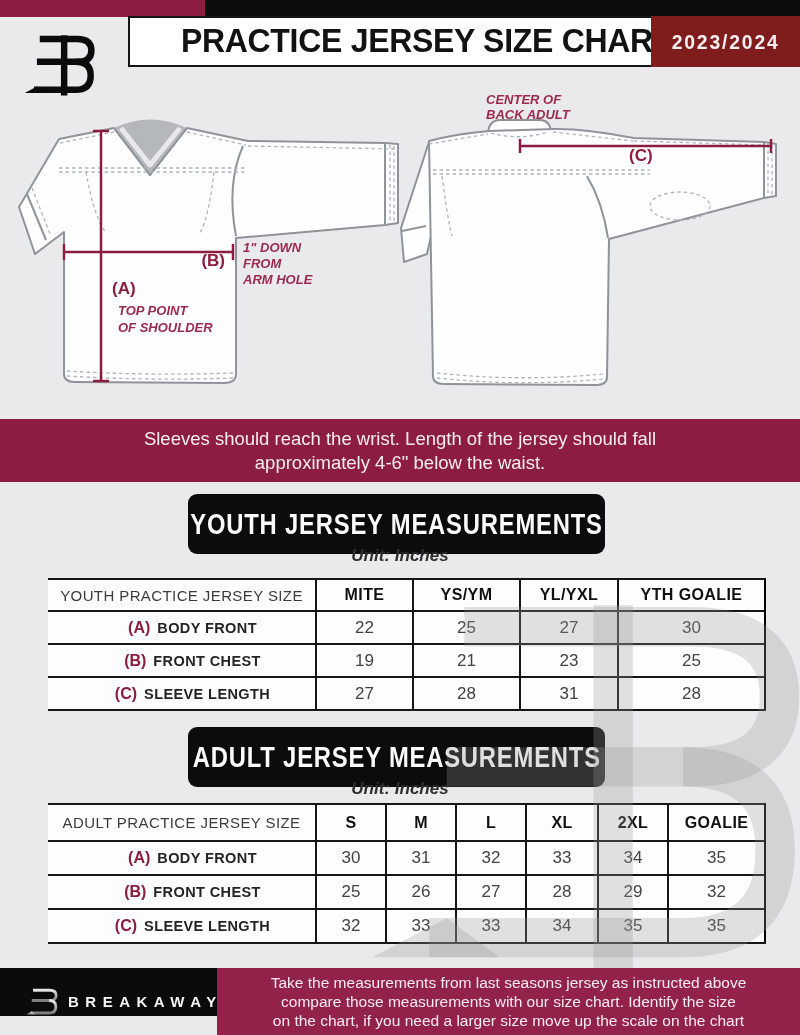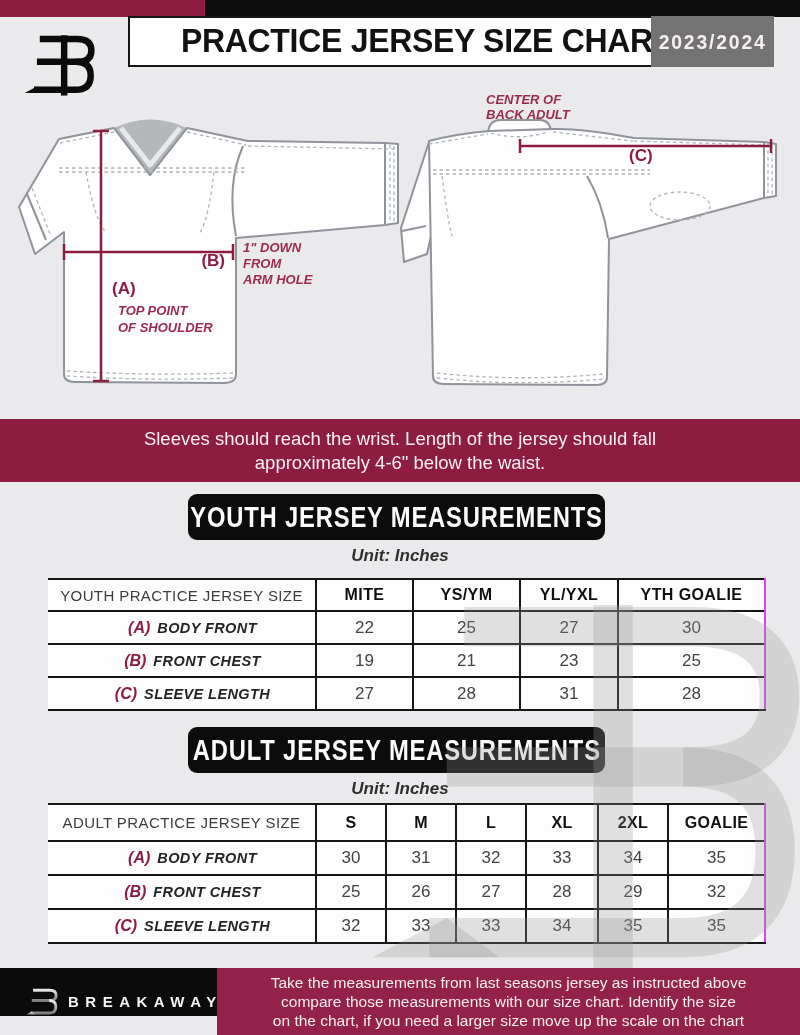--- a/index.html
+++ b/index.html
@@ -17,21 +17,21 @@
   .title-box{
     left:128px;top:16px;width:597px;height:51px;background:#ffffff;
     border:2px solid #161616;box-sizing:border-box;
     display:flex;align-items:center;justify-content:center;
   }
   .title-box span{
     font-size:32px;font-weight:700;letter-spacing:-0.3px;color:#121212;
     transform:scaleY(1.04);white-space:nowrap;
   }
   .season-box{
-    left:651px;top:16px;width:123px;height:51px;background:#737373;
+    left:651px;top:16px;width:149px;height:51px;background:#7f1d1d;
     display:flex;align-items:center;justify-content:center;
   }
   .season-box span{
     color:#f7eef1;font-weight:700;font-size:21px;letter-spacing:2px;
     display:inline-block;transform:scaleX(0.92);white-space:nowrap;
   }
   .logo-header{left:24px;top:25px;width:76px;height:78px;color:#0b0b0b;}
 
   
   .anno{color:#9b2a4e;font-style:italic;font-weight:700;line-height:15px;font-size:13px;}
@@ -45,21 +45,21 @@
 
   
   .notice{
     left:0;top:419px;width:800px;height:63px;background:#8C1D40;
     display:flex;flex-direction:column;align-items:center;justify-content:center;
     color:#f6edf0;font-size:18.5px;line-height:23.5px;text-align:center;
   }
 
   
   .section-banner{
-    left:188px;width:417px;height:46px;background:#0c0c0c;border-radius:9px;
+    left:188px;width:417px;height:60px;background:#0c0c0c;border-radius:9px;
     display:flex;align-items:center;justify-content:center;
   }
   .section-banner span{
     color:#fbfbfb;font-weight:700;font-size:29px;letter-spacing:1px;
     display:inline-block;transform:scaleX(0.82);white-space:nowrap;
   }
   .banner-youth{top:494px;}
   .banner-adult{top:727px;justify-content:center;}
   .unit{
     left:0;width:800px;text-align:center;color:#2e2e2e;
@@ -74,28 +74,28 @@
     width:717px;background:#fdfdfd;
   }
   .t-youth{top:578px;}
   .t-adult{top:803px;}
   table.size td{
     border-top:2px solid #161616;padding:0;text-align:center;vertical-align:middle;
     background:#fdfdfd;
   }
   table.size tr:last-child td{border-bottom:2px solid #161616;}
   table.size td + td{border-left:2px solid #161616;}
-  table.size td:last-child{border-right:2px solid #d946ef;}
+  table.size td:last-child{border-right:2px solid #000000;}
   .hrow{height:32px;}
   .t-adult .hrow{height:37px;}
   .drow{height:33px;}
   .t-adult .drow{height:34px;}
   .size-header{font-size:15px;color:#3c3c3c;letter-spacing:0.4px;}
   .col-h{font-weight:700;font-size:16px;color:#101010;letter-spacing:0.4px;}
-  .rowlabel{text-align:left;padding-left:22px !important;white-space:nowrap;font-style:italic;}
+  .rowlabel{text-align:left;padding-left:22px !important;white-space:nowrap;}
   .rowlabel .key{color:#8C1D40;font-weight:700;font-size:16px;}
   .rowlabel .lab{color:#242424;font-weight:700;font-size:14.5px;letter-spacing:0.4px;margin-left:7px;}
   .val{font-size:17px;color:#434343;}
 
   
   .watermark{left:368px;top:548px;width:464px;height:464px;color:rgba(150,150,150,0.28);
     pointer-events:none;z-index:6;}
 
   
   .footer{left:0;top:968px;width:800px;height:67px;display:flex;z-index:10;}

